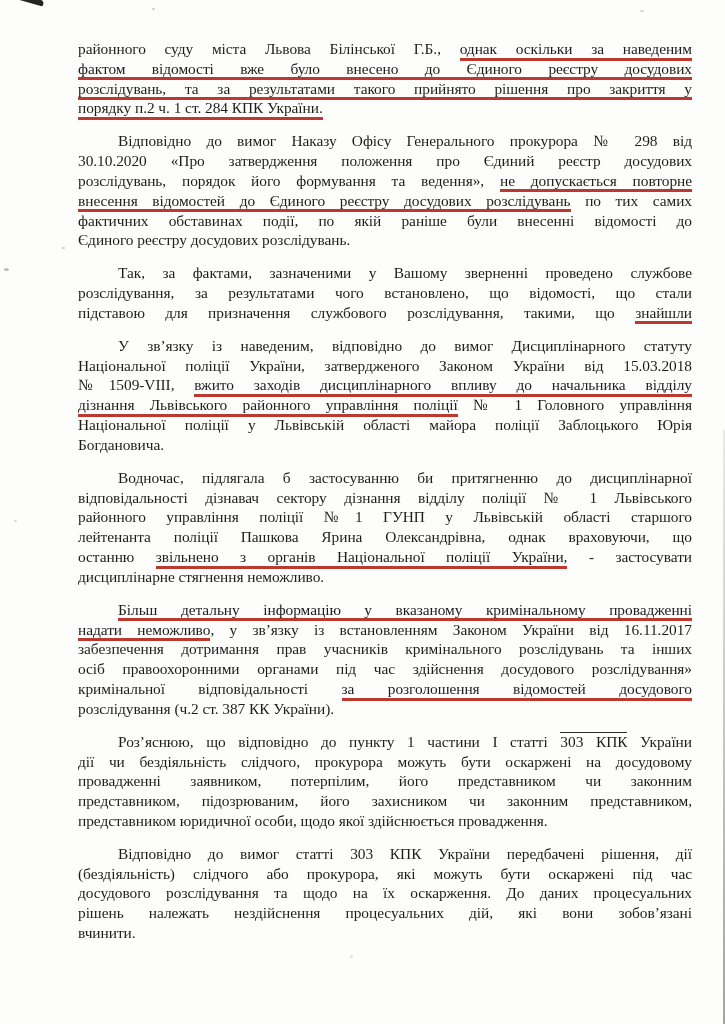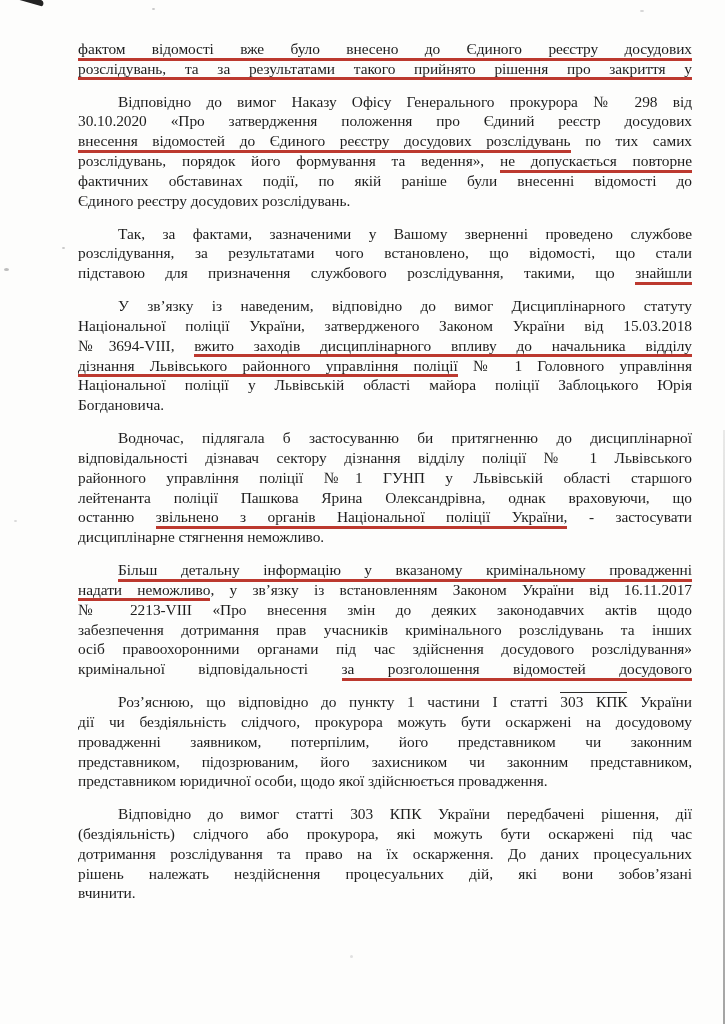--- a/index.html
+++ b/index.html
@@ -74,68 +74,70 @@
   <div class="speck s1"></div>
   <div class="speck s2"></div>
   <div class="speck s3"></div>
   <div class="speck s4"></div>
   <div class="speck s5"></div>
   <div class="speck s6"></div>
   <div class="edge-right"></div>
 
   <div class="textcol">
       <div class="para">
+        <div class="line"><span>районного суду міста Львова Білінської Г.Б., </span><span class="u">однак оскільки за наведеним</span></div>
         <div class="line"><span class="u">фактом відомості вже було внесено до Єдиного реєстру досудових</span></div>
         <div class="line"><span class="u">розслідувань, та за результатами такого прийнято рішення про закриття у</span></div>
+        <div class="line last"><span class="u">порядку п.2 ч. 1 ст. 284 КПК України.</span></div>
       </div>
       <div class="para">
         <div class="line indent"><span>Відповідно до вимог Наказу Офісу Генерального прокурора № 298 від</span></div>
         <div class="line"><span>30.10.2020 «Про затвердження положення про Єдиний реєстр досудових</span></div>
+        <div class="line"><span>розслідувань, порядок його формування та ведення», </span><span class="u">не допускається повторне</span></div>
         <div class="line"><span class="u">внесення відомостей до Єдиного реєстру досудових розслідувань</span><span> по тих самих</span></div>
-        <div class="line"><span>розслідувань, порядок його формування та ведення», </span><span class="u">не допускається повторне</span></div>
         <div class="line"><span>фактичних обставинах події, по якій раніше були внесенні відомості до</span></div>
         <div class="line last"><span>Єдиного реєстру досудових розслідувань.</span></div>
       </div>
       <div class="para">
         <div class="line indent"><span>Так, за фактами, зазначеними у Вашому зверненні проведено службове</span></div>
         <div class="line"><span>розслідування, за результатами чого встановлено, що відомості, що стали</span></div>
         <div class="line"><span>підставою для призначення службового розслідування, такими, що </span><span class="u">знайшли</span></div>
       </div>
       <div class="para">
         <div class="line indent"><span>У зв’язку із наведеним, відповідно до вимог Дисциплінарного статуту</span></div>
         <div class="line"><span>Національної поліції України, затвердженого Законом України від 15.03.2018</span></div>
-        <div class="line"><span>№3694-VIII, </span><span class="u">вжито заходів дисциплінарного впливу до начальника відділу</span></div>
+        <div class="line"><span>№1509-VIII, </span><span class="u">вжито заходів дисциплінарного впливу до начальника відділу</span></div>
         <div class="line"><span class="u">дізнання Львівського районного управління поліції</span><span> № 1 Головного управління</span></div>
         <div class="line"><span>Національної поліції у Львівській області майора поліції Заблоцького Юрія</span></div>
         <div class="line last"><span>Богдановича.</span></div>
       </div>
       <div class="para">
         <div class="line indent"><span>Водночас, підлягала б застосуванню би притягненню до дисциплінарної</span></div>
         <div class="line"><span>відповідальності дізнавач сектору дізнання відділу поліції № 1 Львівського</span></div>
         <div class="line"><span>районного управління поліції №1 ГУНП у Львівській області старшого</span></div>
         <div class="line"><span>лейтенанта поліції Пашкова Ярина Олександрівна, однак враховуючи, що</span></div>
         <div class="line"><span>останню </span><span class="u">звільнено з органів Національної поліції України,</span><span> - застосувати</span></div>
         <div class="line last"><span>дисциплінарне стягнення неможливо.</span></div>
       </div>
       <div class="para">
         <div class="line indent"><span class="u">Більш детальну інформацію у вказаному кримінальному провадженні</span></div>
         <div class="line"><span class="u">надати неможливо</span><span>, у зв’язку із встановленням Законом України від 16.11.2017</span></div>
-        <div class="line"><span>№ 2213-VIII «Про внесення змін до деяких законодавчих актів щодо</span></div>
         <div class="line"><span>забезпечення дотримання прав учасників кримінального розслідувань та інших</span></div>
         <div class="line"><span>осіб правоохоронними органами під час здійснення досудового розслідування»</span></div>
         <div class="line"><span>кримінальної відповідальності </span><span class="u">за розголошення відомостей досудового</span></div>
+        <div class="line last"><span>розслідування (ч.2 ст. 387 КК України).</span></div>
       </div>
       <div class="para">
         <div class="line indent"><span>Роз’яснюю, що відповідно до пункту 1 частини І статті </span><span class="ov">303 КПК</span><span> України</span></div>
         <div class="line"><span>дії чи бездіяльність слідчого, прокурора можуть бути оскаржені на досудовому</span></div>
         <div class="line"><span>провадженні заявником, потерпілим, його представником чи законним</span></div>
         <div class="line"><span>представником, підозрюваним, його захисником чи законним представником,</span></div>
         <div class="line last"><span>представником юридичної особи, щодо якої здійснюється провадження.</span></div>
       </div>
       <div class="para">
         <div class="line indent"><span>Відповідно до вимог статті 303 КПК України передбачені рішення, дії</span></div>
         <div class="line"><span>(бездіяльність) слідчого або прокурора, які можуть бути оскаржені під час</span></div>
-        <div class="line"><span>дотримання розслідування та право на їх оскарження. До даних процесуальних</span></div>
+        <div class="line"><span>досудового розслідування та щодо на їх оскарження. До даних процесуальних</span></div>
         <div class="line"><span>рішень належать нездійснення процесуальних дій, які вони зобов’язані</span></div>
         <div class="line last"><span>вчинити.</span></div>
       </div>
     </div>
 </div>
 
 </body></html>

